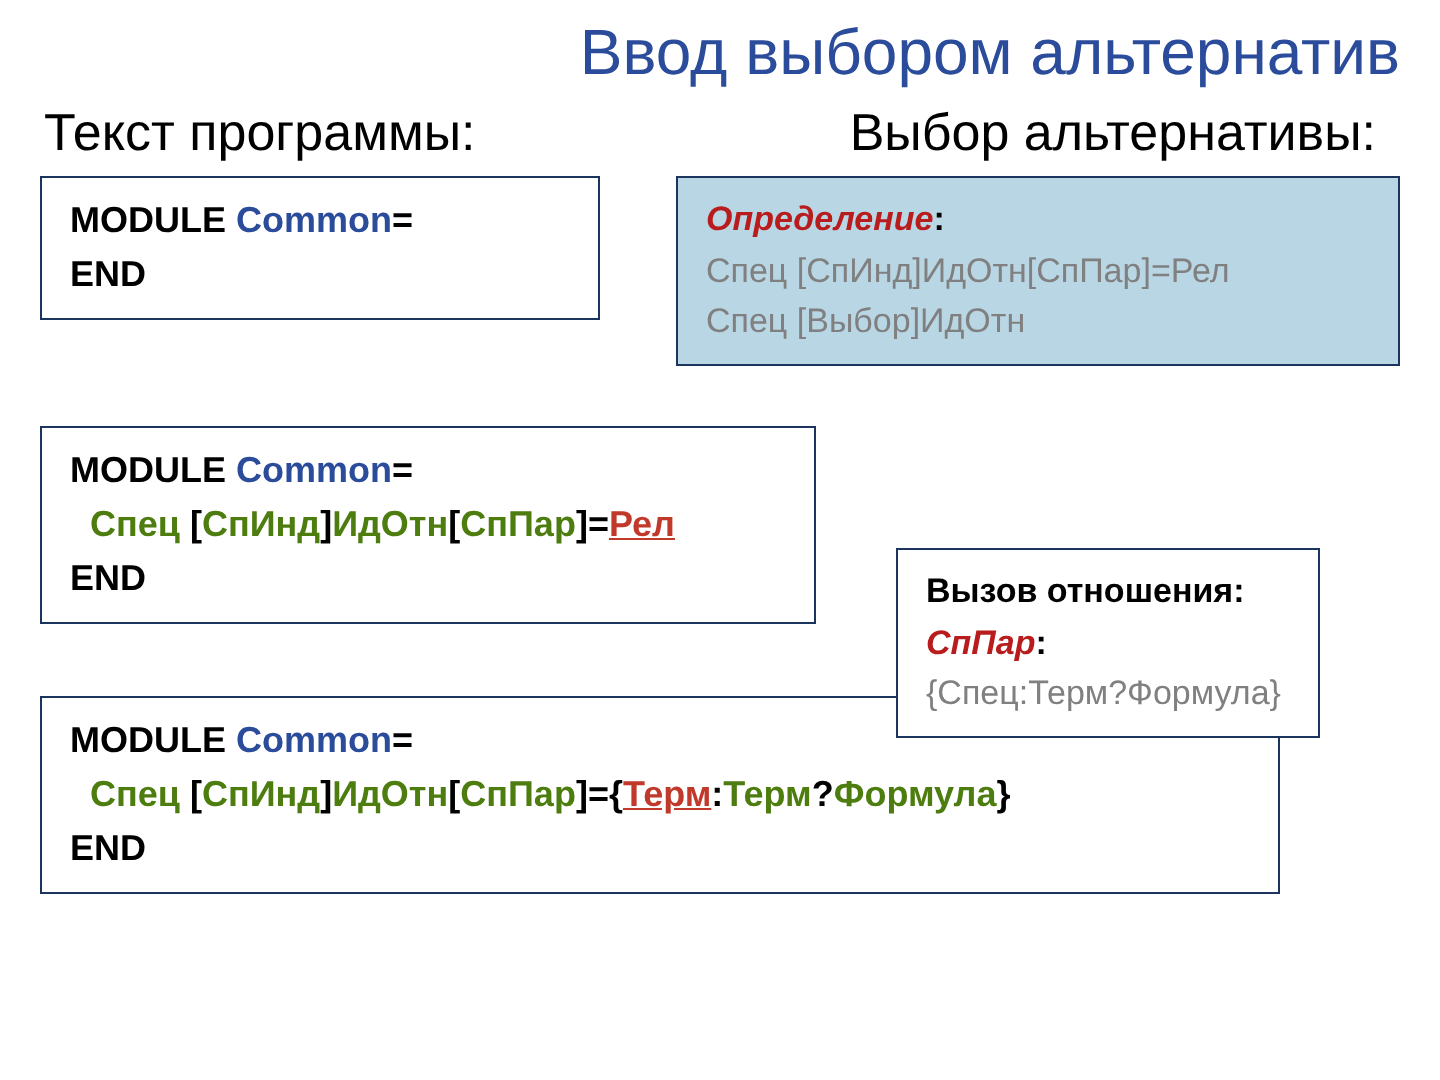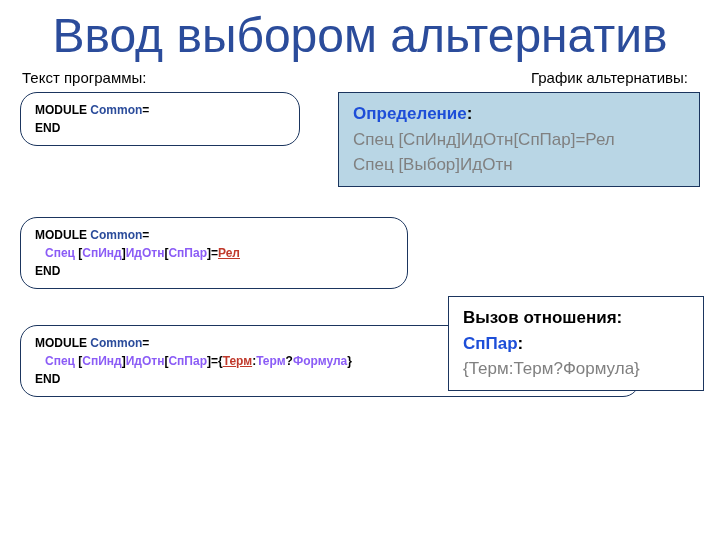--- a/index.html
+++ b/index.html
@@ -9,30 +9,30 @@
     height: 540px;
     background: #ffffff;
     font-family: Arial, Helvetica, sans-serif;
     box-sizing: border-box;
     overflow: hidden;
   }
   .slide {
     padding: 6px 20px 20px 20px;
   }
   .title {
-    text-align: center;
-    font-size: 48px;
+    text-align: right;
+    font-size: 32px;
     color: #2b4c9b;
     margin: 2px 0 6px 0;
     font-weight: normal;
   }
   .sublabels {
     display: flex;
     justify-content: space-between;
-    font-size: 15px;
+    font-size: 26px;
     color: #000;
     margin-bottom: 6px;
   }
   .sublabels .left { margin-left: 2px; }
   .sublabels .right { margin-right: 12px; }
 
   .row1 {
     display: flex;
     gap: 18px;
     align-items: flex-start;
@@ -43,51 +43,50 @@
     font-size: 17px;
     line-height: 1.5;
     box-sizing: border-box;
     background: #fff;
   }
   .box.blue {
     background: #b9d6e5;
   }
   .codebox {
     font-weight: bold;
-    font-size: 12px;
-    border-radius: 17px;
+    font-size: 18px;
   }
   .ind { padding-left: 10px; display: inline; }
 
   .c-blue { color: #2b4c9b; }
-  .c-red  { color: #8b5cf6; font-weight: bold; }
+  .c-red  { color: #4d7c0f; font-weight: bold; }
   .c-redu { color: #c0392b; font-weight: bold; text-decoration: underline; }
   .c-gray { color: #808080; }
   .c-black{ color: #000; }
   .c-blackb{ color: #000; font-weight: bold; }
-  .c-italb { font-weight: bold; color: #1d4ed8; }
+  .c-italb { font-style: italic; font-weight: bold; color: #b91c1c; }
 
   #box-a { width: 280px; }
   #box-b { width: 362px; margin-left:auto; font-size:17px; }
   #box-c { width: 388px; margin-top: 30px; }
-  #box-d { width: 256px; position: absolute; left: 448px; top: 296px; font-size:17px; background:#fff; }
+  #box-d { width: 212px; position: absolute; left: 448px; top: 274px; font-size:17px; background:#fff; }
   #box-e { width: 620px; margin-top: 36px; }
 
   .rel { position: relative; }
 </style>
 </head>
 <body>
 
 <div class="slide rel">
 
   <div class="title">Ввод выбором альтернатив</div>
 
   <div class="sublabels">
     <div class="left">Текст программы:</div>
-    <div class="right">График альтернативы:</div>
+    <div class="right">Выбор альтернативы:</div>
   </div>
 
   <div class="row1">
     <div id="box-a" class="box codebox">
       <div><span class="c-black">MODULE </span><span class="c-blue">Common</span><span class="c-black">=</span></div>
       <div class="c-black">END</div>
     </div>
 
     <div id="box-b" class="box blue">
       <div><span class="c-italb">Определение</span><span class="c-blackb">:</span></div>
@@ -98,21 +97,21 @@
 
   <div id="box-c" class="box codebox">
     <div><span class="c-black">MODULE </span><span class="c-blue">Common</span><span class="c-black">=</span></div>
     <div><span class="ind"></span><span class="c-red">Спец </span><span class="c-black">[</span><span class="c-red">СпИнд</span><span class="c-black">]</span><span class="c-red">ИдОтн</span><span class="c-black">[</span><span class="c-red">СпПар</span><span class="c-black">]=</span><span class="c-redu">Рел</span></div>
     <div class="c-black">END</div>
   </div>
 
   <div id="box-d" class="box">
     <div class="c-blackb">Вызов отношения:</div>
     <div><span class="c-italb">СпПар</span><span class="c-blackb">:</span></div>
-    <div class="c-gray">{Терм:Терм?Формула}</div>
+    <div class="c-gray">{Спец:Терм?Формула}</div>
   </div>
 
   <div id="box-e" class="box codebox">
     <div><span class="c-black">MODULE </span><span class="c-blue">Common</span><span class="c-black">=</span></div>
     <div><span class="ind"></span><span class="c-red">Спец </span><span class="c-black">[</span><span class="c-red">СпИнд</span><span class="c-black">]</span><span class="c-red">ИдОтн</span><span class="c-black">[</span><span class="c-red">СпПар</span><span class="c-black">]={</span><span class="c-redu">Терм</span><span class="c-black">:</span><span class="c-red">Терм</span><span class="c-black">?</span><span class="c-red">Формула</span><span class="c-black">}</span></div>
     <div class="c-black">END</div>
   </div>
 
 </div>
 

